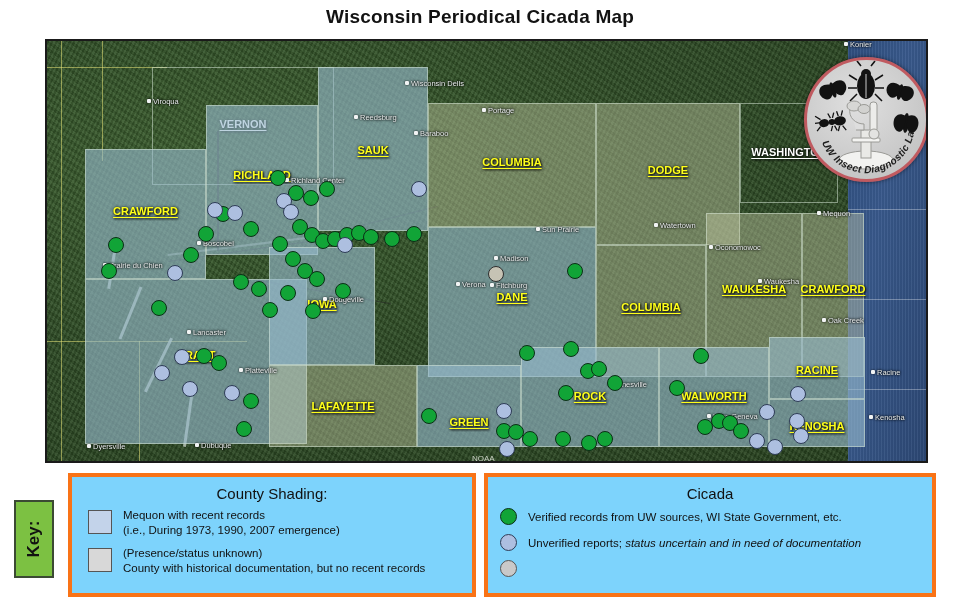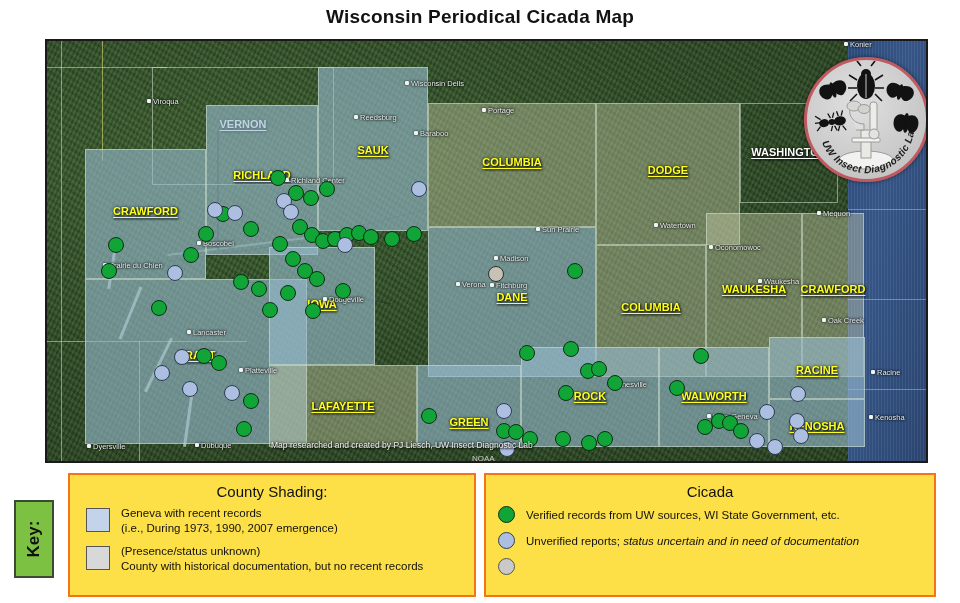--- a/index.html
+++ b/index.html
@@ -94,21 +94,21 @@
     position:absolute;left:14px;top:500px;width:40px;height:78px;
     background:#7cc142;border:2px solid #3b4a33;box-sizing:border-box;
   }
   #key-badge span{
     position:absolute;left:50%;top:50%;
     transform:translate(-50%,-50%) rotate(-90deg);
     font-size:17px;font-weight:bold;color:#111;white-space:nowrap;
   }
 
   .legend-box{
-    position:absolute;border:2px solid #f97316;box-sizing:border-box;background:#fde047;
+    position:absolute;border:4px solid #f97316;box-sizing:border-box;background:#7dd3fc;
   }
   #legend-shading{left:68px;top:473px;width:408px;height:124px;}
   #legend-symbols{left:484px;top:473px;width:452px;height:124px;}
   .legend-title{
     text-align:center;font-size:15px;color:#111;margin-top:8px;margin-bottom:6px;
   }
   .swatch-row{display:flex;align-items:flex-start;margin:0 0 8px 16px;}
   .swatch{
     width:24px;height:24px;box-sizing:border-box;border:1px solid #555;
     flex:0 0 auto;margin-right:11px;margin-top:2px;
@@ -377,36 +377,35 @@
 
         <defs>
           <path id="arcpath" d="M 12 72 A 48 48 0 0 0 107 72" fill="none"></path>
         </defs>
         <text font-family="Liberation Sans, sans-serif" font-size="10.2" font-weight="bold" font-style="italic" fill="#1d1d1d" letter-spacing="0.3">
           <textPath href="#arcpath" startOffset="8%" id="logo-arc-text">UW Insect Diagnostic Lab</textPath>
         </text>
       </svg>
     </div>
 
-    <div id="attribution">Map researched and created by PJ Liesch, UW Insect Diagnostic Lab</div>
     <div id="noaa">NOAA</div>
   </div>
 </div>
 
 <div id="key-badge">
   <span>Key:</span>
 </div>
 
 <div class="legend-box" id="legend-shading">
   <div class="legend-title">County Shading:</div>
 
   <div class="swatch-row">
     <div class="swatch sw-recent"></div>
     <div class="swatch-text">
-      <div>Geneva with recent records</div>
+      <div>Mequon with recent records</div>
       <div>(i.e., During 1973, 1990, 2007 emergence)</div>
     </div>
   </div>
 
   <div class="swatch-row">
     <div class="swatch sw-hist"></div>
     <div class="swatch-text">
       <div>(Presence/status unknown)</div>
       <div>County with historical documentation, but no recent records</div>
     </div>

